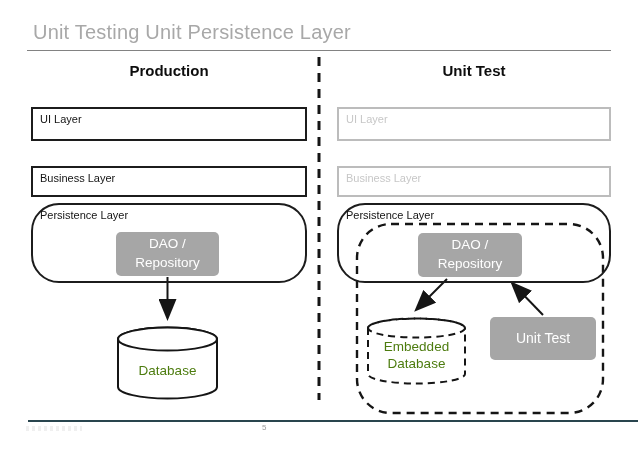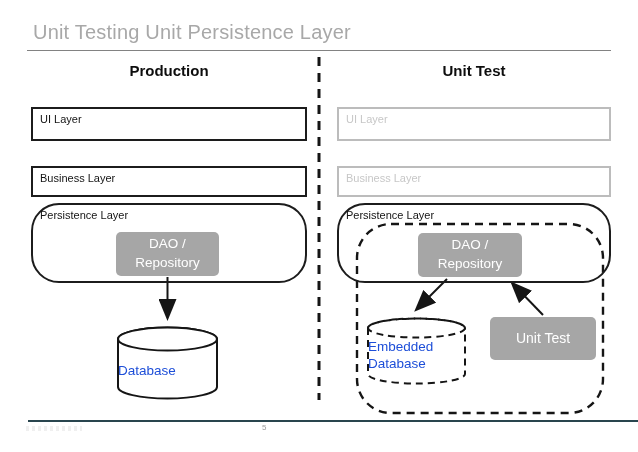--- a/index.html
+++ b/index.html
@@ -26,21 +26,21 @@
   .row-biz{top:166px;height:31px;}
   .row-persist{top:203px;height:80px;border-radius:28px;}
   .graybox{
     position:absolute;background:#a6a6a6;border-radius:5px;color:#ffffff;
     display:flex;flex-direction:column;align-items:center;justify-content:center;
     font-size:13.5px;line-height:1.4;text-align:center;
   }
   .dao-left{left:116px;top:232px;width:103px;height:44px;}
   .dao-right{left:418px;top:233px;width:104px;height:44px;}
   .unittest-box{left:490px;top:317px;width:106px;height:43px;font-size:14px;}
-  .shape-label{position:absolute;color:#1d4ed8;font-size:13.5px;line-height:17px;}
+  .shape-label{position:absolute;text-align:center;color:#4d7c0f;font-size:13.5px;line-height:17px;}
   .db-label{left:118px;top:362px;width:99px;}
   .edb-label{left:368px;top:338px;width:97px;}
   .inprocess-label{left:410px;top:387px;width:140px;font-size:14px;}
   .diagram-svg{position:absolute;left:0;top:0;z-index:0;}
   .footer-rule{position:absolute;left:28px;top:420px;width:610px;height:2px;background:#29454e;}
   .footer-watermark{position:absolute;left:26px;top:426px;width:56px;height:5px;
     background:repeating-linear-gradient(90deg,#ececec 0 3px,transparent 3px 6px);opacity:0.8;}
   .page-number{position:absolute;left:262px;top:423px;font-size:8px;color:#9b9b9b;}
   .ontop{z-index:2;}
 </style>

